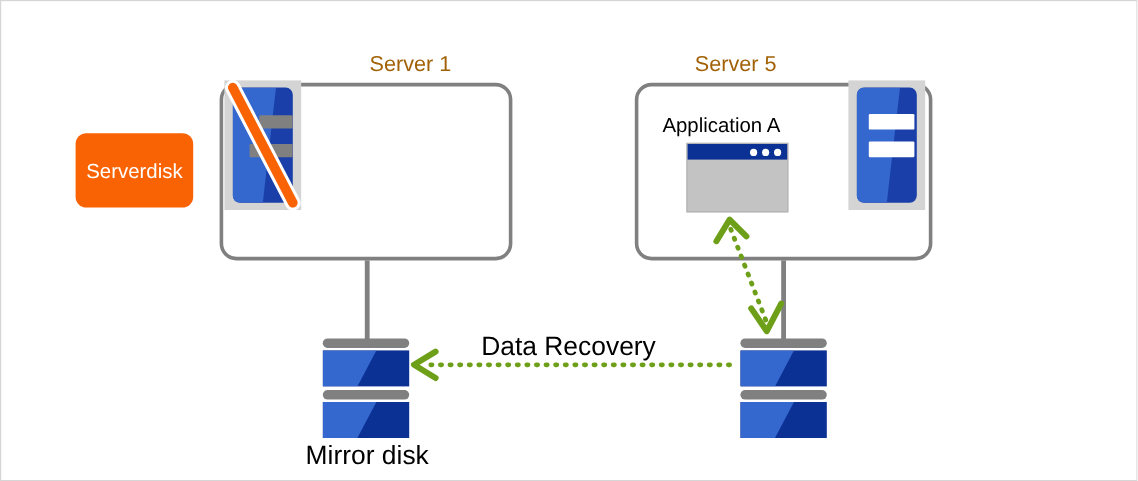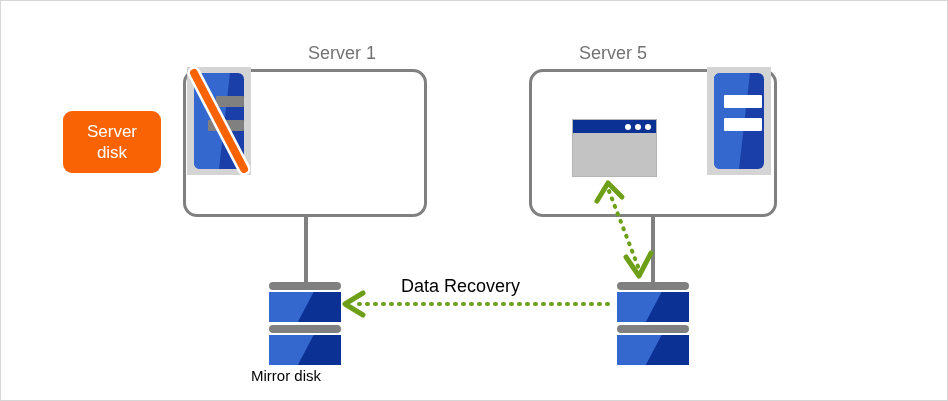--- a/index.html
+++ b/index.html
@@ -19,33 +19,33 @@
   }
   .abs { position: absolute; }
 
   
   .badge {
     left: 62px; top: 110px;
     width: 98px; height: 62px;
     background: #F96303;
     border-radius: 9px;
     display: flex;
-    flex-direction: column;
+    flex-direction: row;
     align-items: center;
     justify-content: center;
     color: #ffffff;
     font-size: 17px;
     line-height: 21px;
     text-align: center;
   }
 
   
   .server-title {
     font-size: 18px;
-    color: #737373;
+    color: #a16207;
     white-space: nowrap;
   }
 
   
   .server-box {
     border: 3px solid #808080;
     border-radius: 14px;
     background: #ffffff;
     box-sizing: border-box;
   }
@@ -132,28 +132,29 @@
   }
   .disk-block::before {
     content: "";
     position: absolute;
     left: 0; top: 0;
     width: 100%; height: 100%;
     background: #3568cf;
     clip-path: polygon(0 0, 62% 0, 40% 100%, 0 100%);
   }
   .disk-label {
-    font-size: 15px;
+    font-size: 22px;
     color: #000000;
     white-space: nowrap;
+    text-align: center;
   }
 
   
   .arrow-label {
-    font-size: 18px;
+    font-size: 22px;
     color: #000000;
     white-space: nowrap;
   }
   svg { display: block; overflow: visible; }
 </style>
 </head>
 <body>
 
 <div id="canvas">
 
@@ -176,20 +177,21 @@
       <line x1="7" y1="6" x2="57" y2="102" stroke="#F96303" stroke-width="8" stroke-linecap="round"></line>
     </svg>
   </div>
 
   <div class="abs conn" style="left:303px; top:216px; width:4px; height:68px;"></div>
 
   <div class="abs server-title" style="left:578px; top:42px;">Server 5</div>
 
   <div class="abs server-box" style="left:528px; top:68px; width:248px; height:148px;"></div>
 
+  <div class="abs app-label" style="left:551px; top:94px;">Application  A</div>
 
   <div class="abs appwin" style="left:571px; top:118px; width:85px; height:58px;">
     <div class="appwin-bar">
       <span class="appwin-dot"></span>
       <span class="appwin-dot"></span>
       <span class="appwin-dot"></span>
     </div>
   </div>
 
   <div class="abs srv-icon" style="left:706px; top:66px; width:64px; height:108px;">

